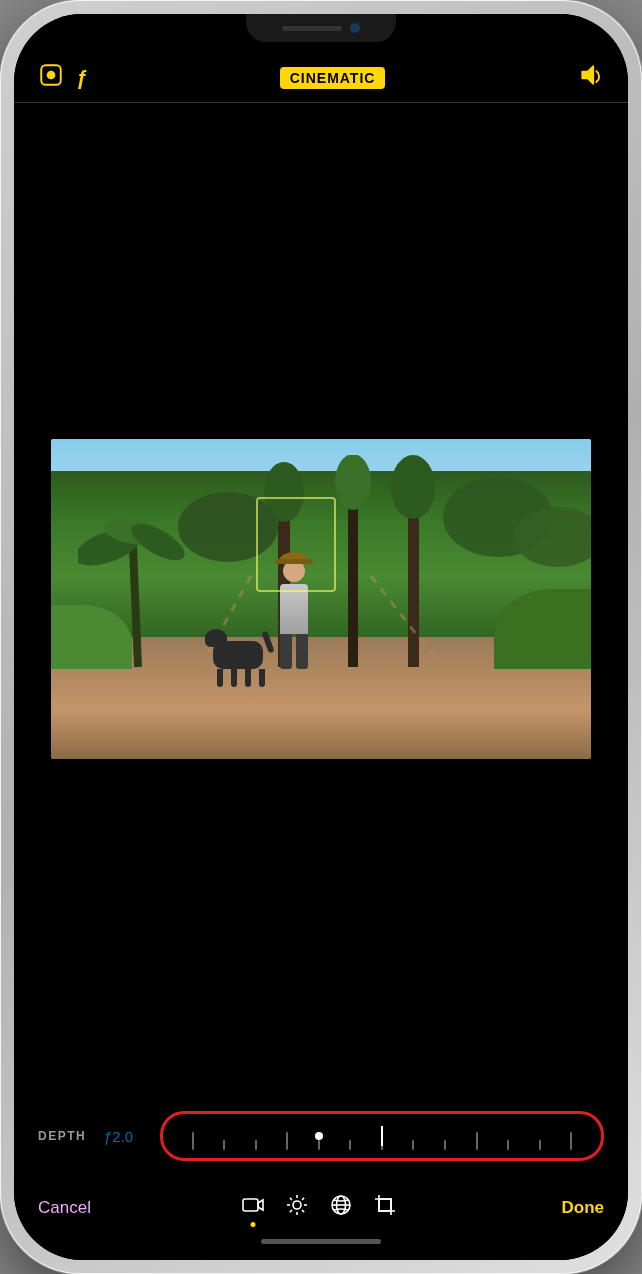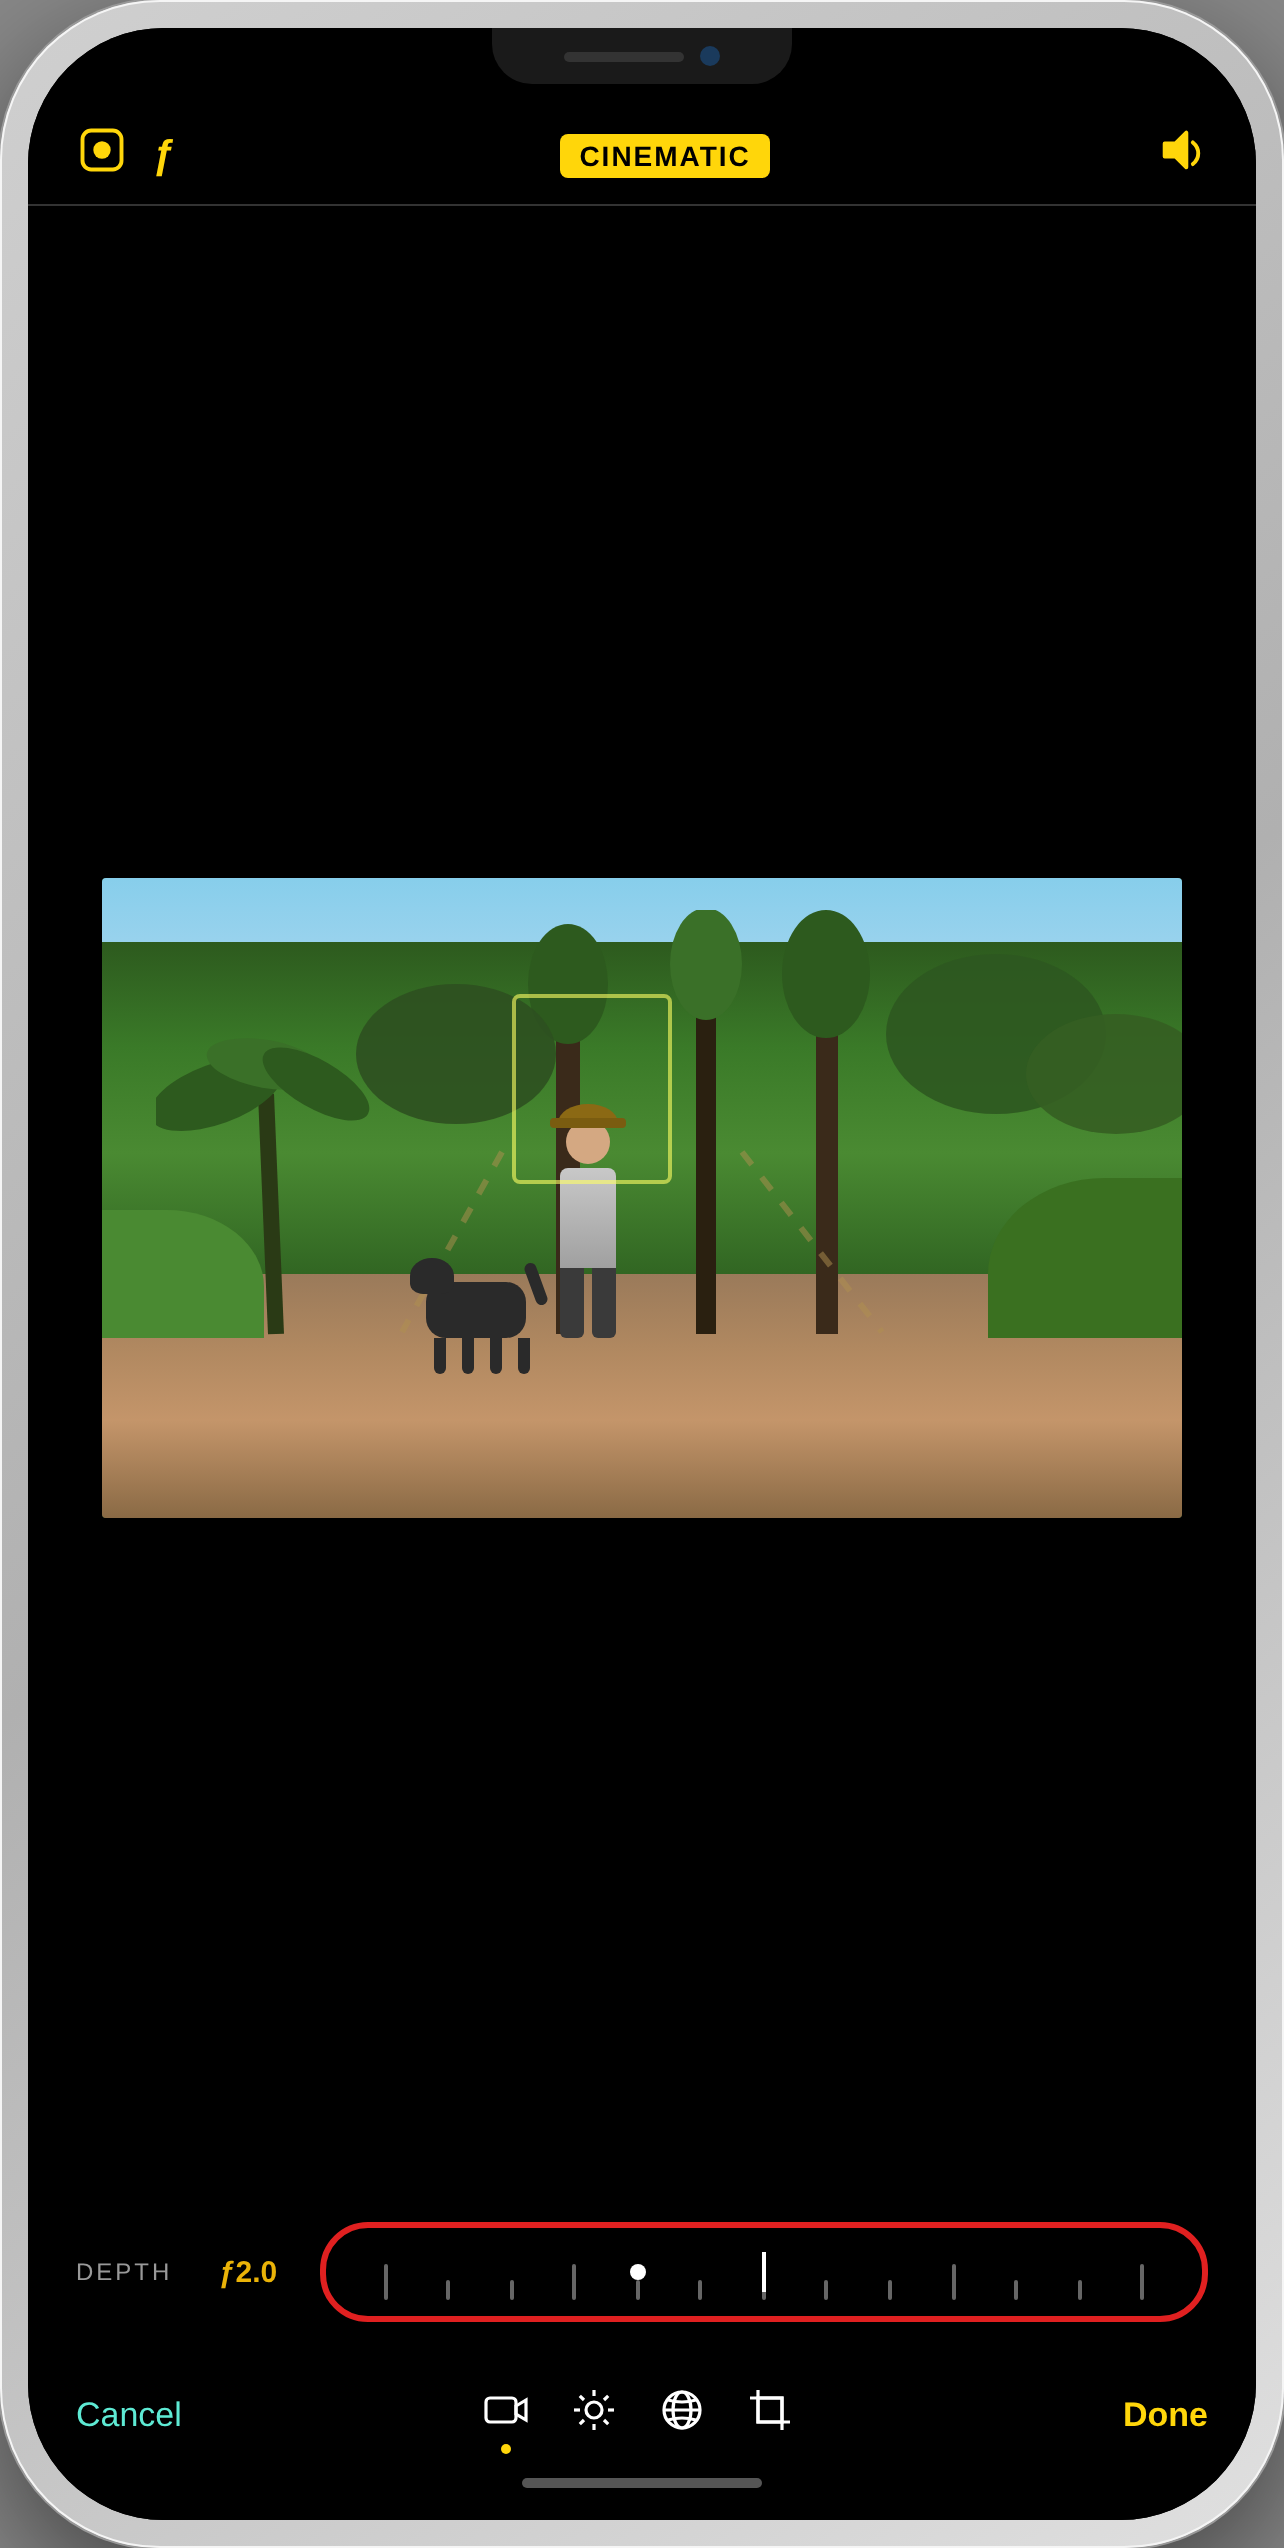--- a/index.html
+++ b/index.html
@@ -352,31 +352,30 @@
     .depth-row {
       display: flex;
       align-items: center;
       gap: 16px;
       margin-bottom: 12px;
     }
 
     .depth-label {
       color: #999;
       font-size: 12px;
-      font-weight: 400;
+      font-weight: 700;
       letter-spacing: 1.5px;
       min-width: 50px;
     }
 
     .fstop-label {
-      color: #eab308;
+      color: #0369a1;
       font-size: 15px;
-      font-weight: 700;
+      font-weight: 400;
       min-width: 40px;
-      text-align: center;
     }
 
     
     .slider-container {
       flex: 1;
       position: relative;
     }
 
     .slider-outline {
       border: 3px solid #e02020;
@@ -455,21 +454,21 @@
     }
 
     .toolbar-btn.done {
       color: #FFD60A;
       font-size: 17px;
       font-weight: 600;
       padding-left: 14px;
     }
 
     .toolbar-btn.cancel {
-      color: #5eead4;
+      color: #f0abfc;
       font-size: 17px;
     }
 
     .toolbar-icons {
       display: flex;
       gap: 20px;
       align-items: center;
     }
 
     .toolbar-icon-btn {

